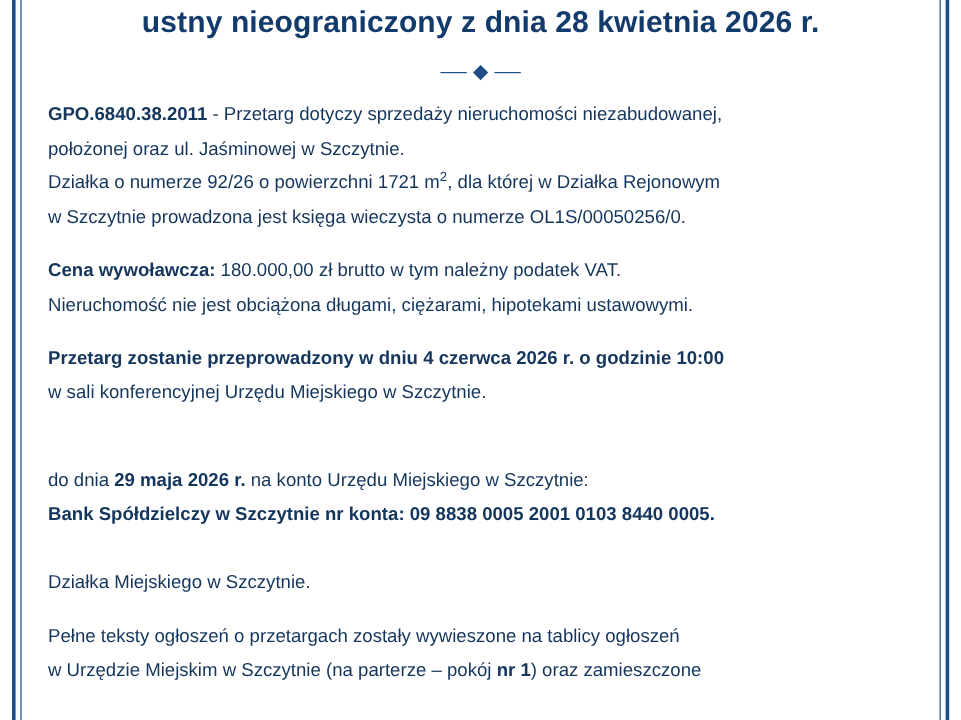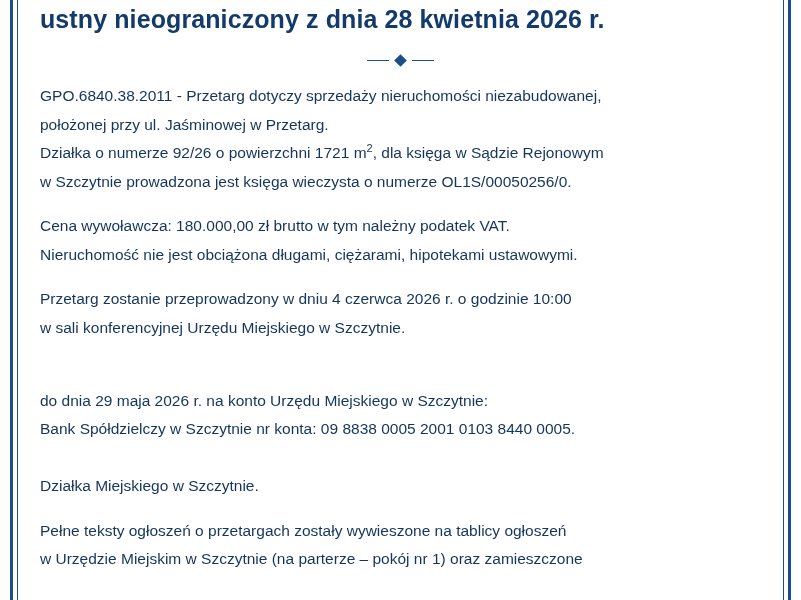--- a/index.html
+++ b/index.html
@@ -45,20 +45,21 @@
 
   .content {
     position: absolute;
     left: 40px;
     top: 0;
     right: 40px;
     bottom: 0;
   }
 
   .title {
+    text-align: center;
     font-size: 25px;
     font-weight: bold;
     color: #123a6b;
     letter-spacing: 0.1px;
     line-height: 34px;
     padding-top: 2px;
     white-space: nowrap;
   }
 
   
@@ -90,21 +91,21 @@
   }
 
   .para {
     margin: 0 0 16px 0;
   }
   .para.nogap {
     margin-bottom: 0;
   }
 
   .b {
-    font-weight: normal;
+    font-weight: bold;
   }
 
   .small-sup {
     font-size: 11px;
     vertical-align: super;
     line-height: 0;
   }
 </style>
 </head>
 <body>
@@ -120,25 +121,25 @@
     <div class="separator">
       <span class="sep-line"></span>
       <span class="sep-diamond"></span>
       <span class="sep-line"></span>
     </div>
 
     <div class="body-text">
 
       <p class="para nogap">
         <span class="b">GPO.6840.38.2011</span><span> - Przetarg dotyczy sprzedaży nieruchomości niezabudowanej,</span><br>
-        <span>położonej przy ul. Jaśminowej w Przetarg.</span>
+        <span>położonej oraz ul. Jaśminowej w Szczytnie.</span>
       </p>
 
       <p class="para">
-        <span>Działka o numerze 92/26 o powierzchni 1721 m</span><span class="small-sup">2</span><span>, dla księga w Sądzie Rejonowym</span><br>
+        <span>Działka o numerze 92/26 o powierzchni 1721 m</span><span class="small-sup">2</span><span>, dla której w Działka Rejonowym</span><br>
         <span>w Szczytnie prowadzona jest księga wieczysta o numerze OL1S/00050256/0.</span>
       </p>
 
       <p class="para nogap">
         <span class="b">Cena wywoławcza:</span><span> 180.000,00 zł brutto w tym należny podatek VAT.</span>
       </p>
 
 
       <p class="para">Nieruchomość nie jest obciążona długami, ciężarami, hipotekami ustawowymi.</p>
 

